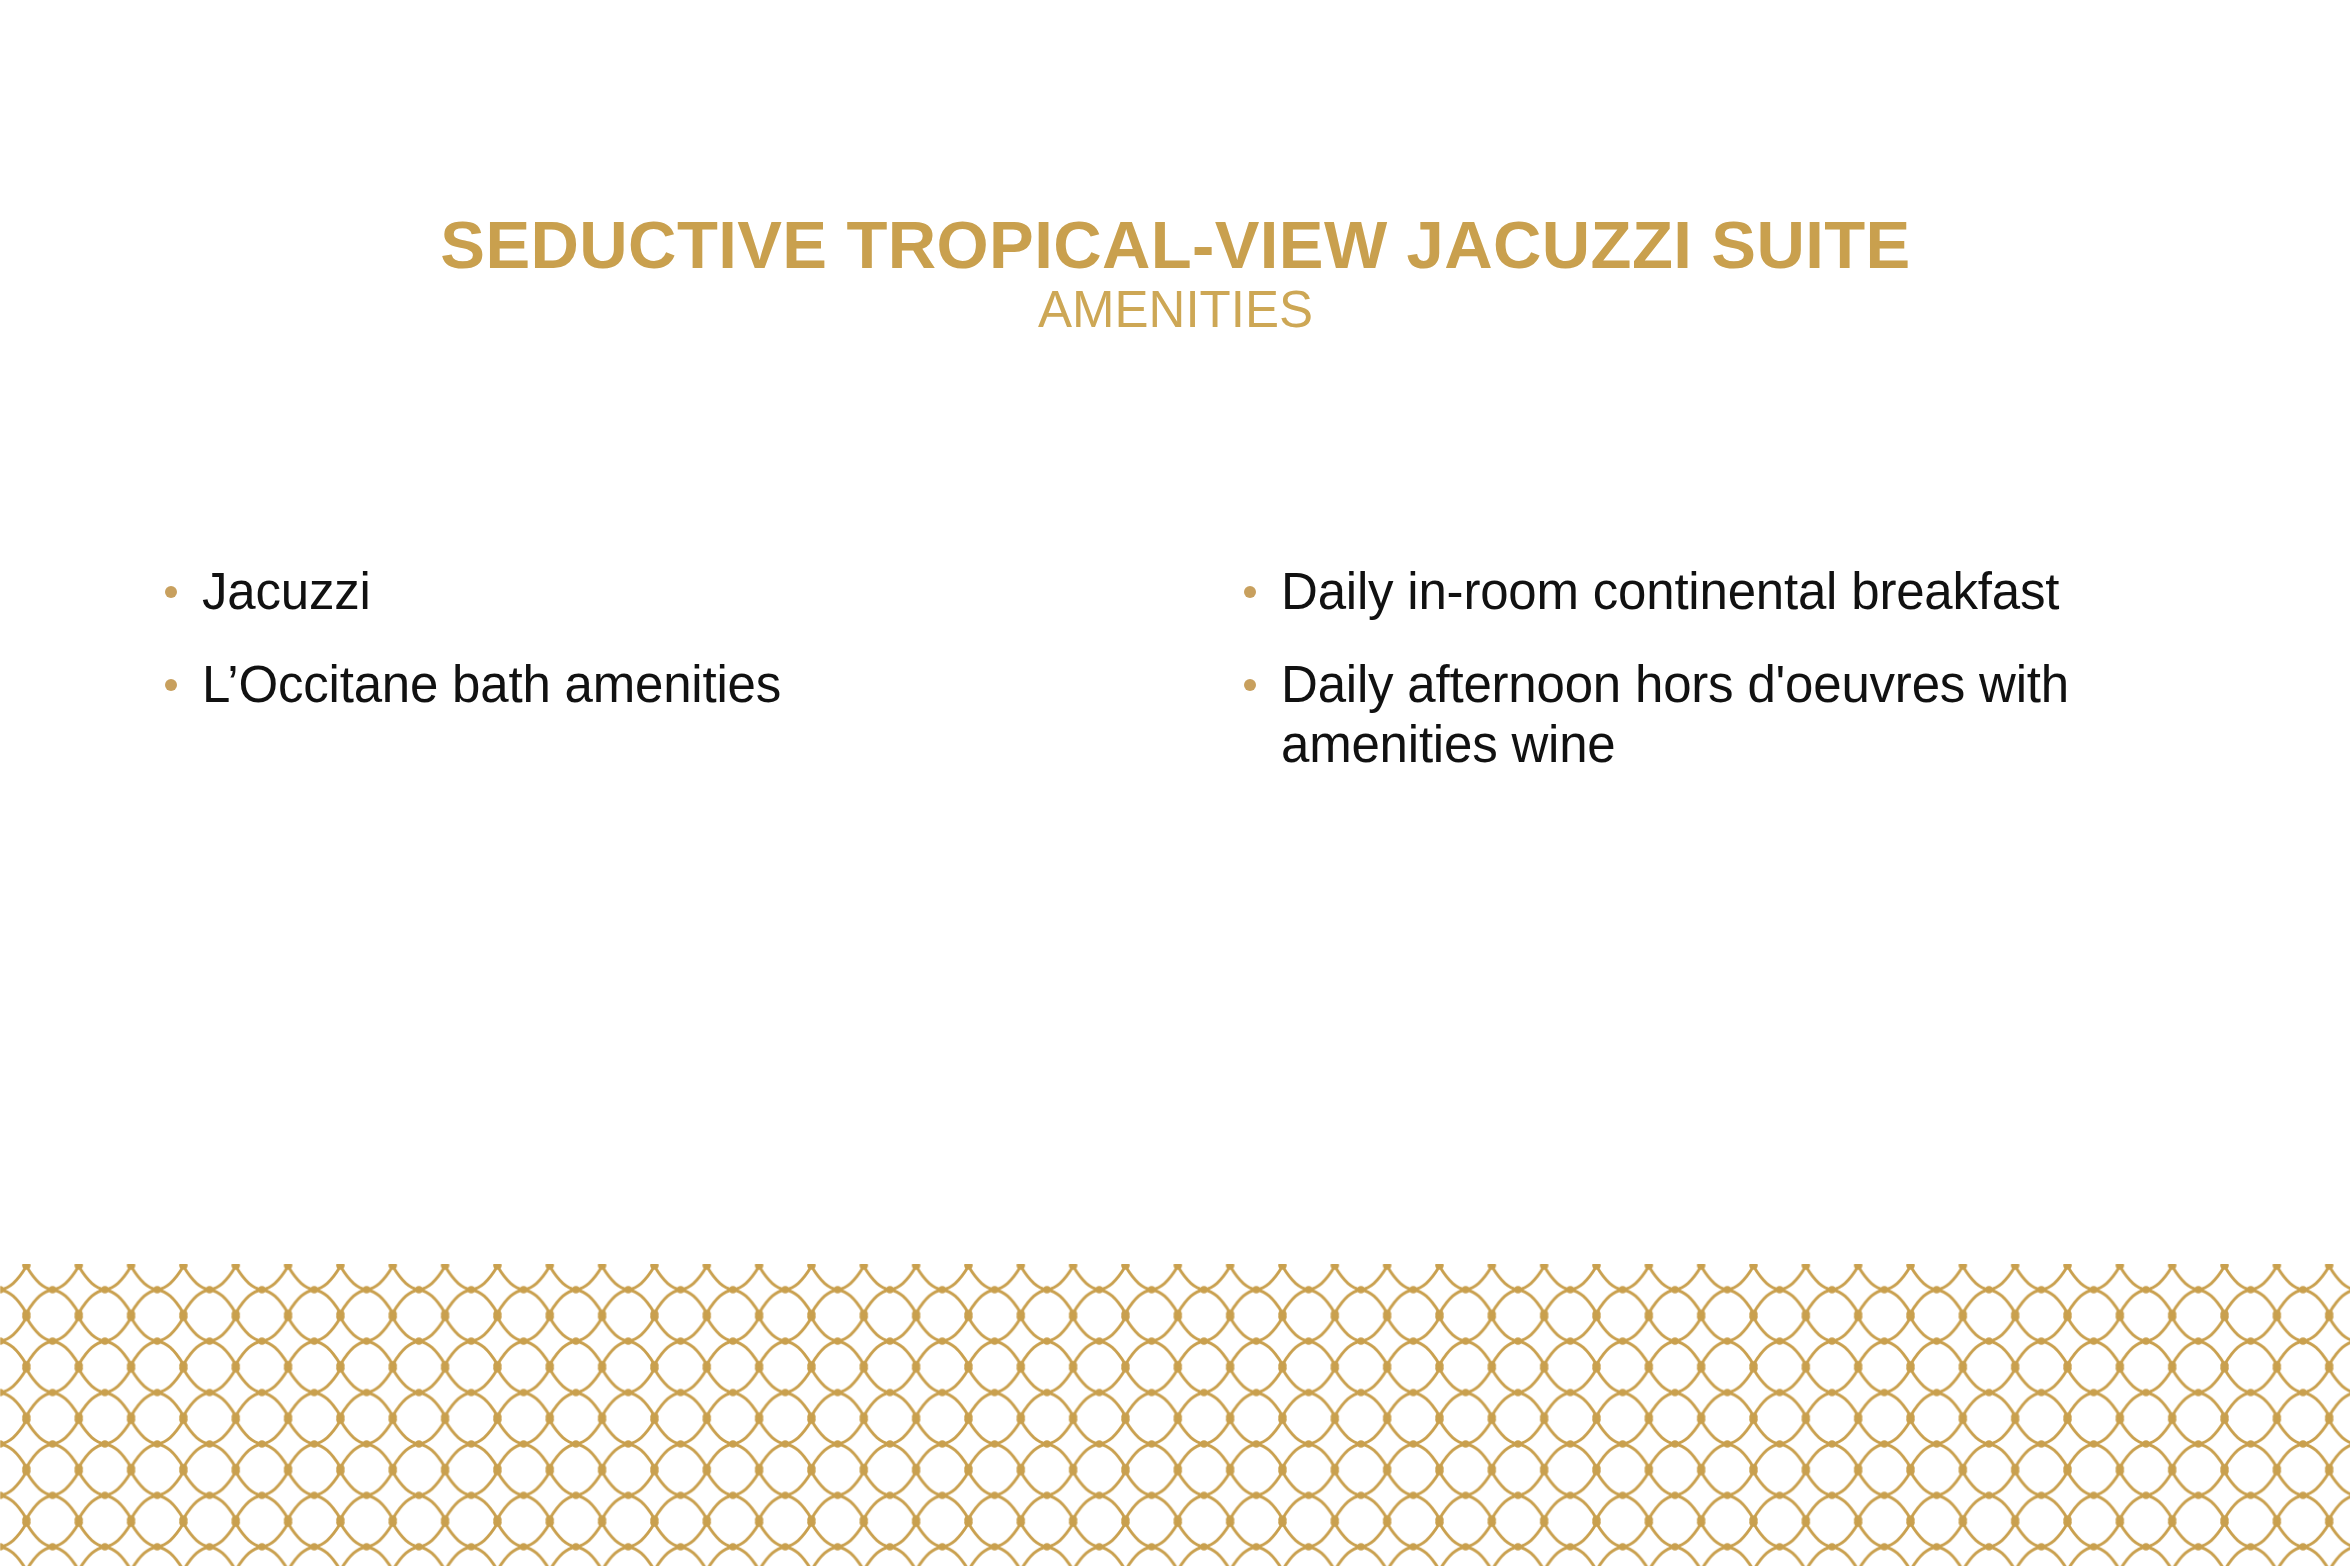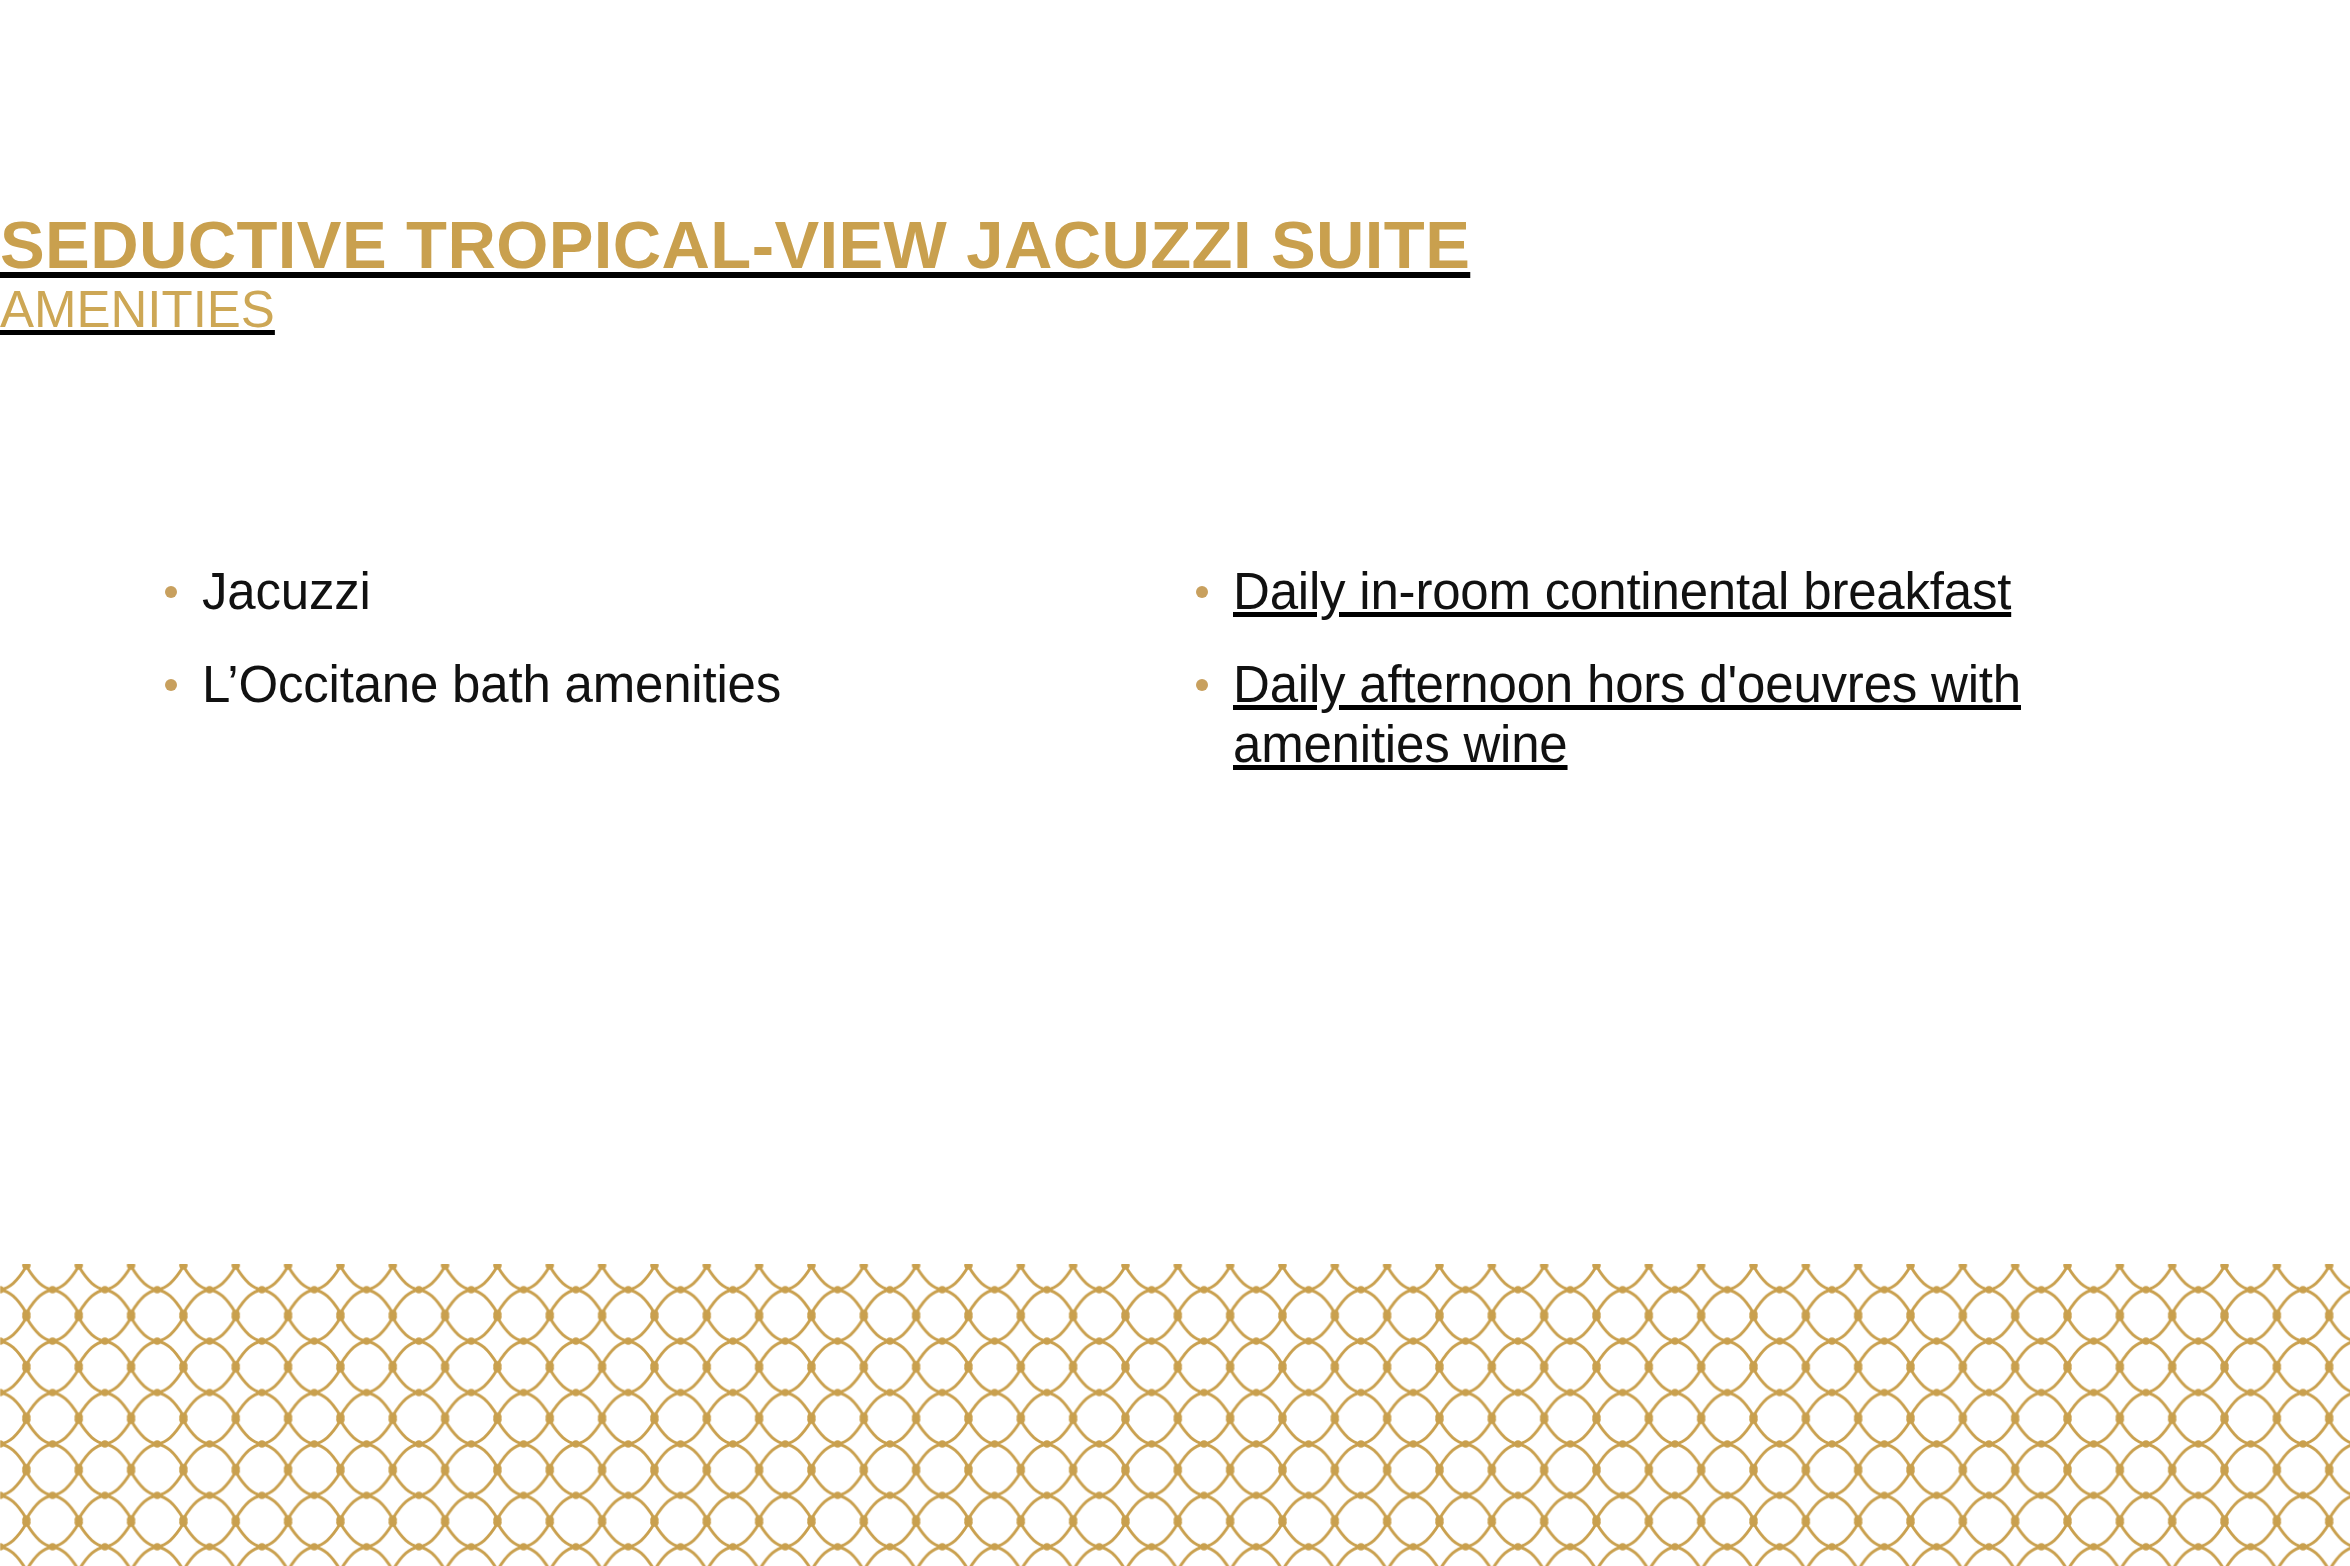--- a/index.html
+++ b/index.html
@@ -21,22 +21,21 @@
     background: #ffffff;
     overflow: hidden;
   }
 
   
   .title-block {
     position: absolute;
     left: 0;
     right: 0;
     top: 209px;
-    text-align: left;
-    text-decoration: underline;
+    text-align: center;
   }
   .title-main {
     display: block;
     font-family: "Liberation Sans", sans-serif;
     font-weight: bold;
     font-size: 67px;
     letter-spacing: 0.4px;
     line-height: 1.06;
     color: #c9a04e;
     white-space: nowrap;
@@ -57,21 +56,21 @@
     left: 0;
     top: 562px;
     width: 1921px;
     height: 478px;
   }
   .col {
     position: absolute;
     top: 0;
   }
   .col-left  { left: 163px;  width: 918px; }
-  .col-right { left: 1194px; width: 927px; text-decoration: underline; }
+  .col-right { left: 1242px; width: 927px; }
 
   .bullet-item {
     position: relative;
     padding-left: 39px;
     margin-bottom: 33px;
     font-family: "Liberation Sans", sans-serif;
     font-size: 51px;
     line-height: 1.18;
     color: #111111;
     letter-spacing: -0.2px;

